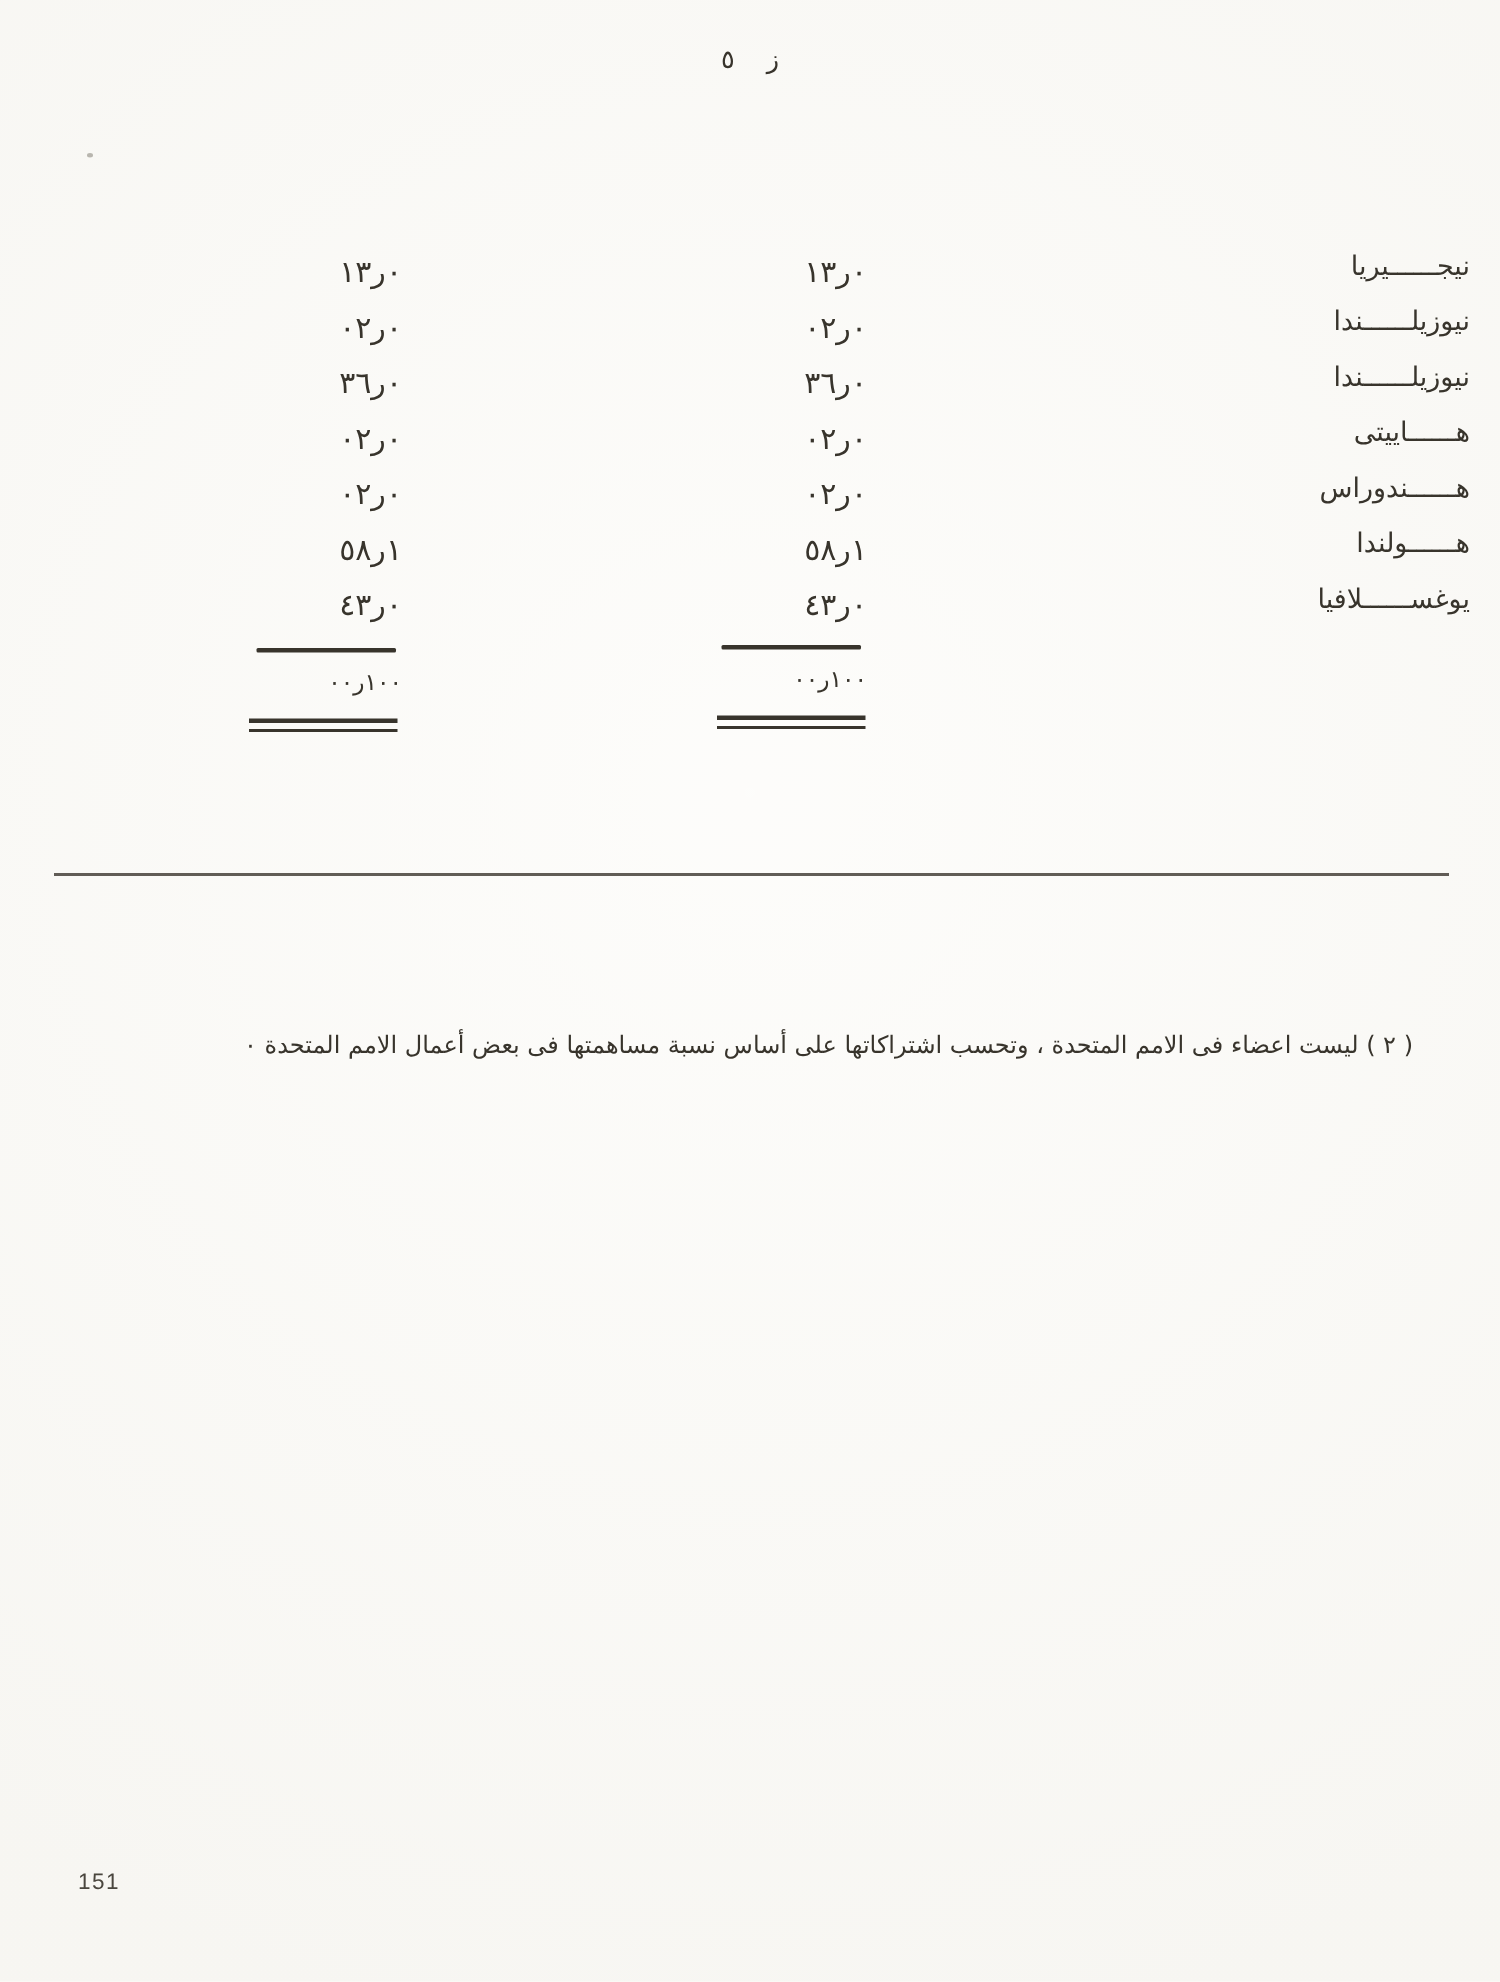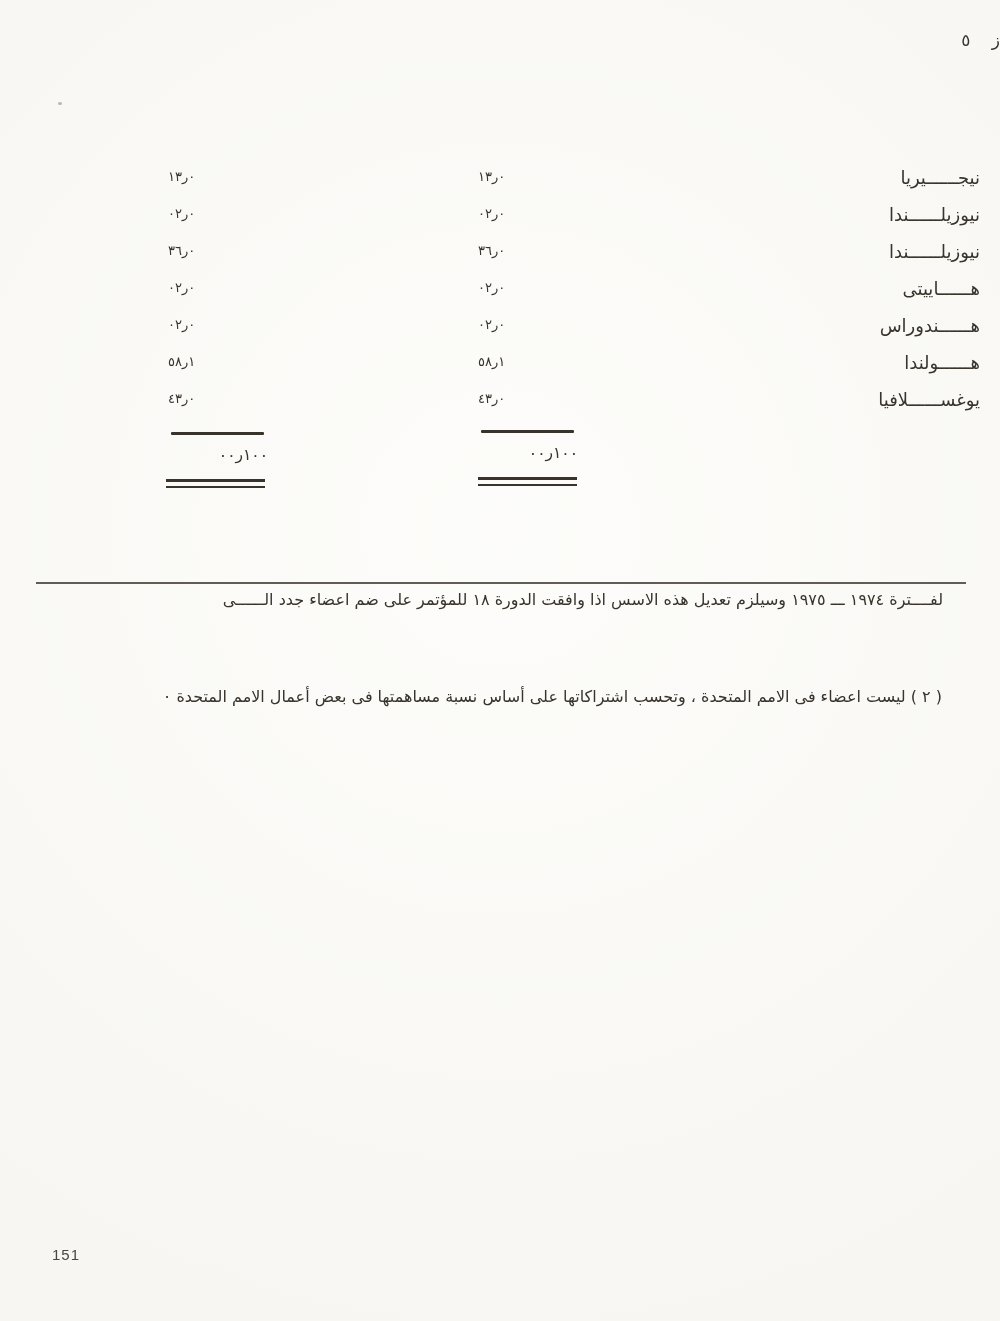--- a/index.html
+++ b/index.html
@@ -16,20 +16,21 @@
     position: absolute;
     inset: 0;
     background:
       radial-gradient(circle at 50% 40%, rgba(255,255,255,0.5), rgba(0,0,0,0.015) 90%);
   }
 
   
   .page-header {
     position: absolute;
     top: 30px; left: 0; width: 100%;
+    text-align: center;
     direction: rtl;
     font-size: 17px;
     word-spacing: 16px;
     letter-spacing: 2px;
   }
 
   
   .speck {
     position: absolute;
     top: 102px; left: 58px;
@@ -45,24 +46,25 @@
     position: absolute;
     right: 20px; top: 4px;
     direction: rtl;
     font-size: 18px;
     white-space: nowrap;
   }
   .val {
     position: absolute;
     top: 6px;
     width: 100px;
-    text-align: left;
-    direction: rtl;
-    font-size: 13px;
+    text-align: right;
+    direction: rtl;
+    font-size: 20px;
     white-space: nowrap;
+    font-family: Liberation Serif, serif;
   }
   .v-mid  { left: 478px; }
   .v-left { left: 168px; }
 
   .total-rule {
     position: absolute;
     height: 3px;
     width: 93px;
     background: #38342c;
     border-radius: 1px;
@@ -176,21 +178,20 @@
 
       <div class="double-rule" style="top:477px; left:478px"></div>
       <div class="double-rule" style="top:479px; left:166px"></div>
     </div>
 
   </div>
 
   <div class="fn-separator"></div>
 
   <div class="footnote fn-1">
-    <div class="fn-line cont">لفــــترة ١٩٧٤ ـــ ١٩٧٥ وسيلزم تعديل هذه الاسس اذا وافقت الدورة ١٨ للمؤتمر على ضم اعضاء جدد الــــــى</div>
   </div>
 
   <div class="footnote fn-2">
     <div class="fn-line">
       <span class="fn-marker">( ٢ )</span>
       <span>ليست اعضاء فى الامم المتحدة ، وتحسب اشتراكاتها على أساس نسبة مساهمتها فى بعض أعمال الامم المتحدة ٠</span>
     </div>
   </div>
 
   <div class="page-number">151</div>

